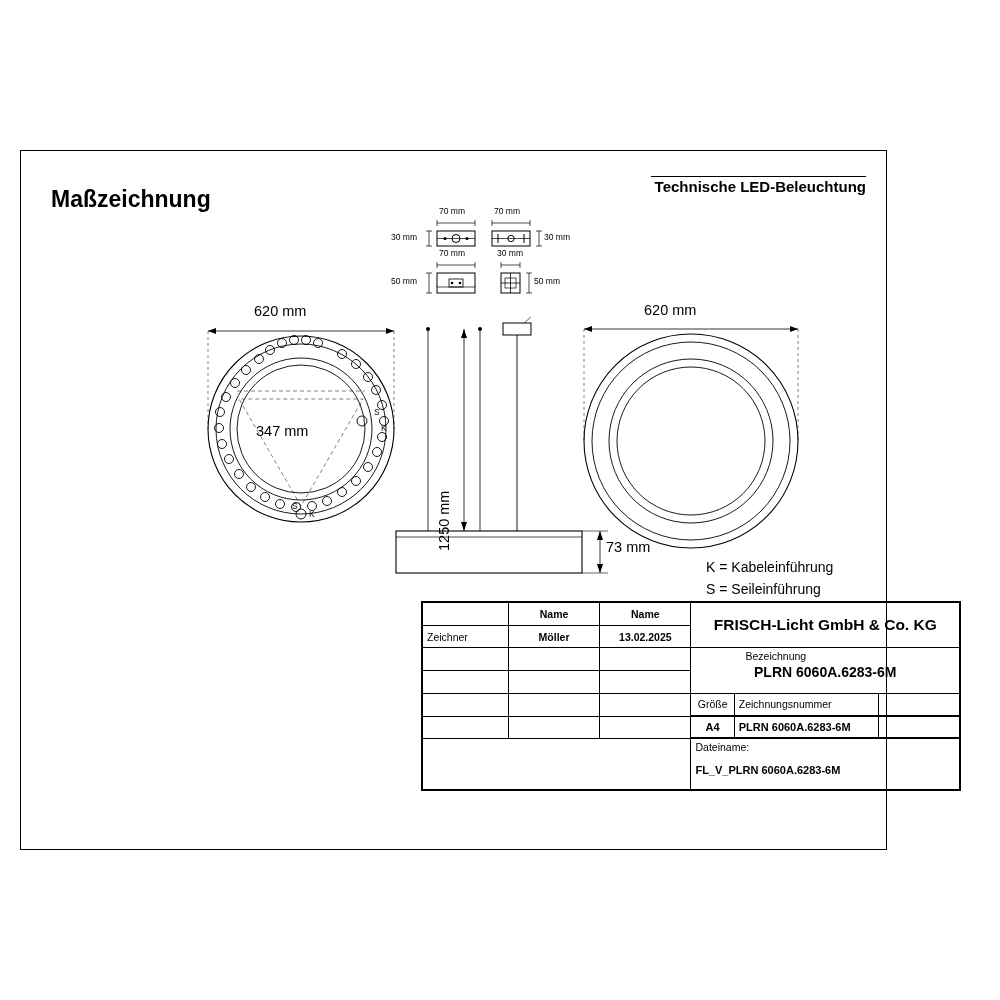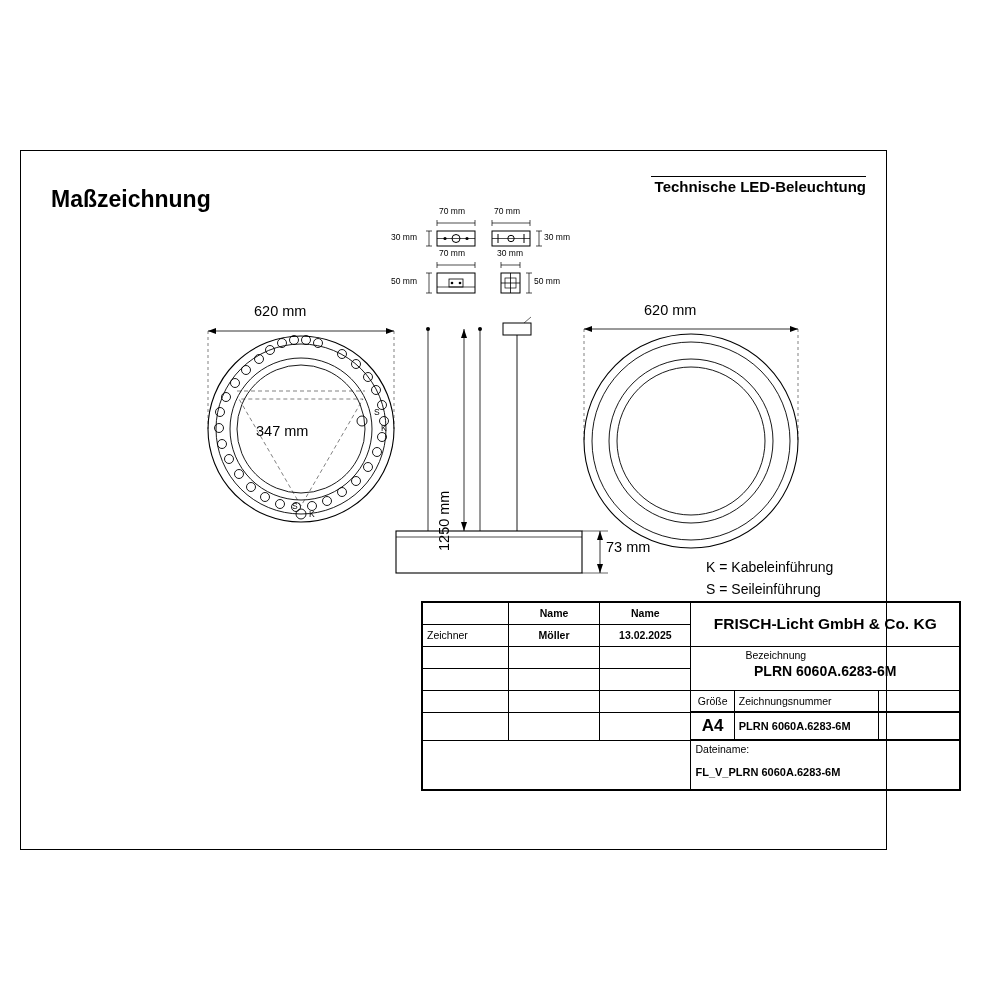--- a/index.html
+++ b/index.html
@@ -322,21 +322,21 @@
         </td>
       </tr>
       <tr style="height:17px;">
         <td></td>
         <td></td>
         <td></td>
         <td style="padding:0;">
           <table style="width:100%; height:100%; border-collapse:collapse;">
             <tbody>
                   <tr>
-              <td class="c b" style="width:16%; border-top:none; border-left:none; font-size:17px;">A4</td>
+              <td class="c b" style="width:16%; border-top:none; border-left:none; font-size:11px;">A4</td>
               <td class="b" style="width:54%; border-top:none; font-size:11px;">PLRN 6060A.6283-6M</td>
               <td style="width:30%; border-top:none; border-right:none;"></td>
             </tr>
           </tbody>
               </table>
         </td>
       </tr>
       <tr style="height:34px;">
         <td colspan="3"></td>
         <td style="vertical-align:top; padding-top:2px;">

